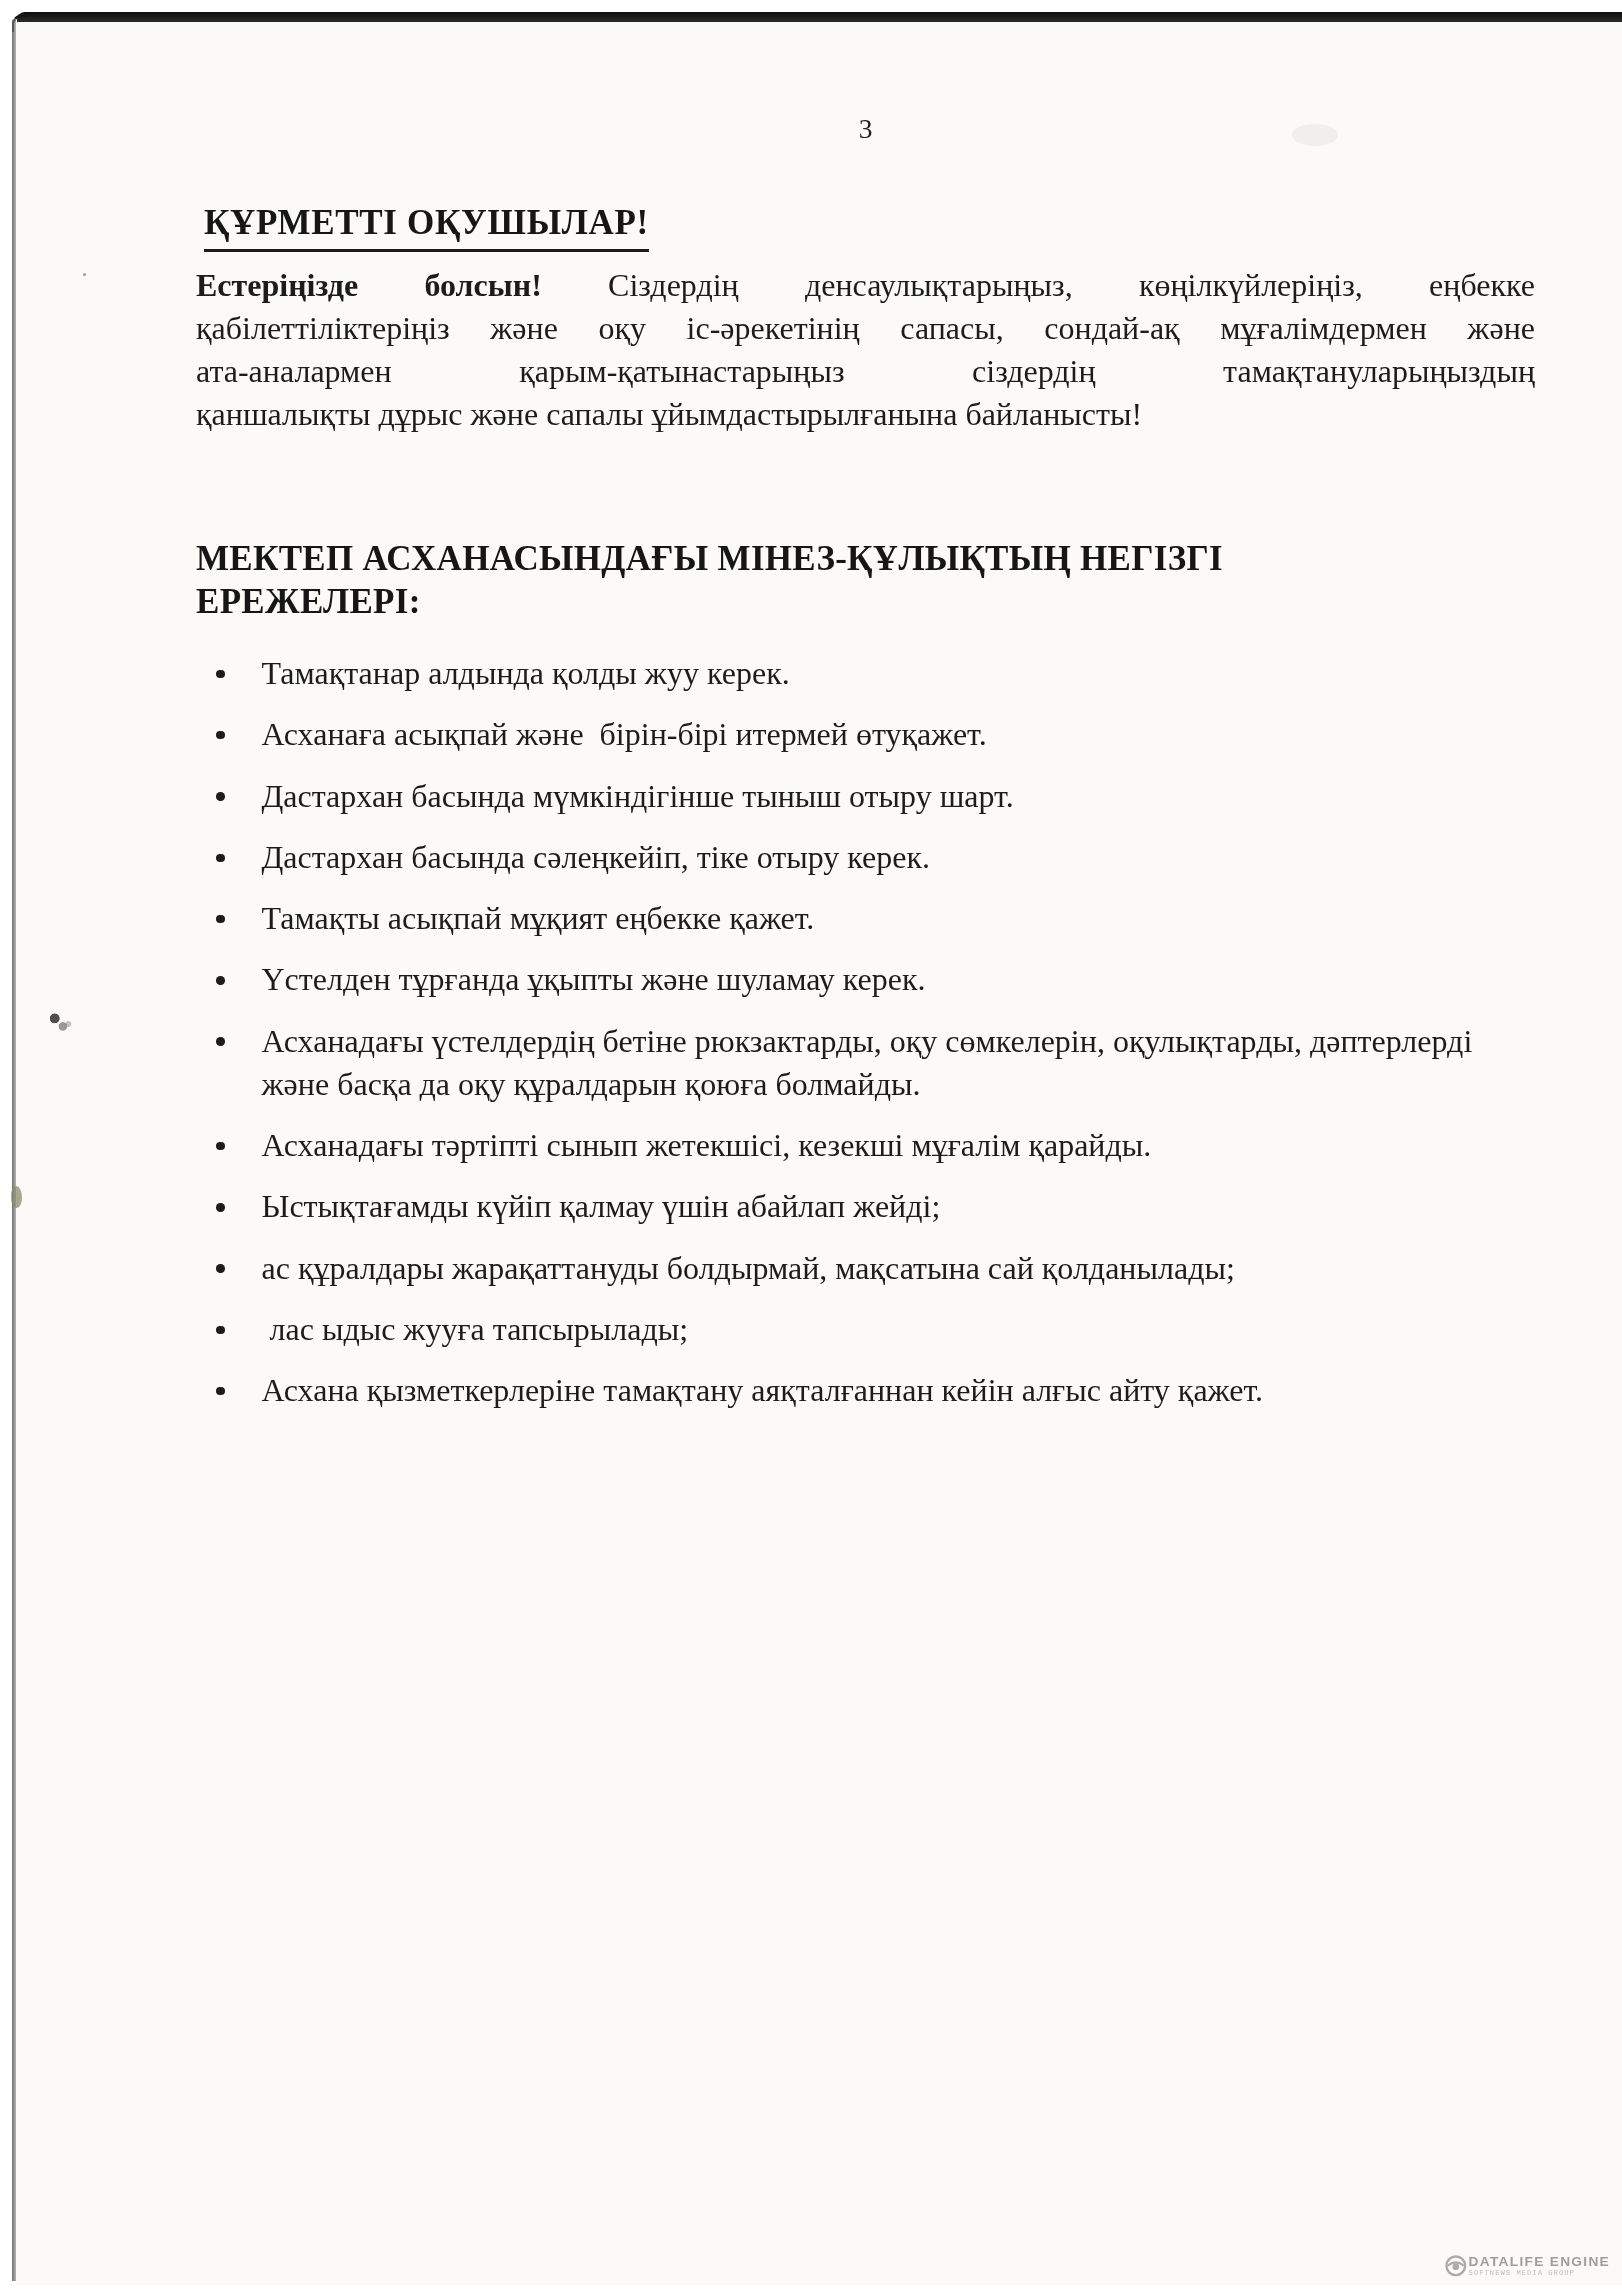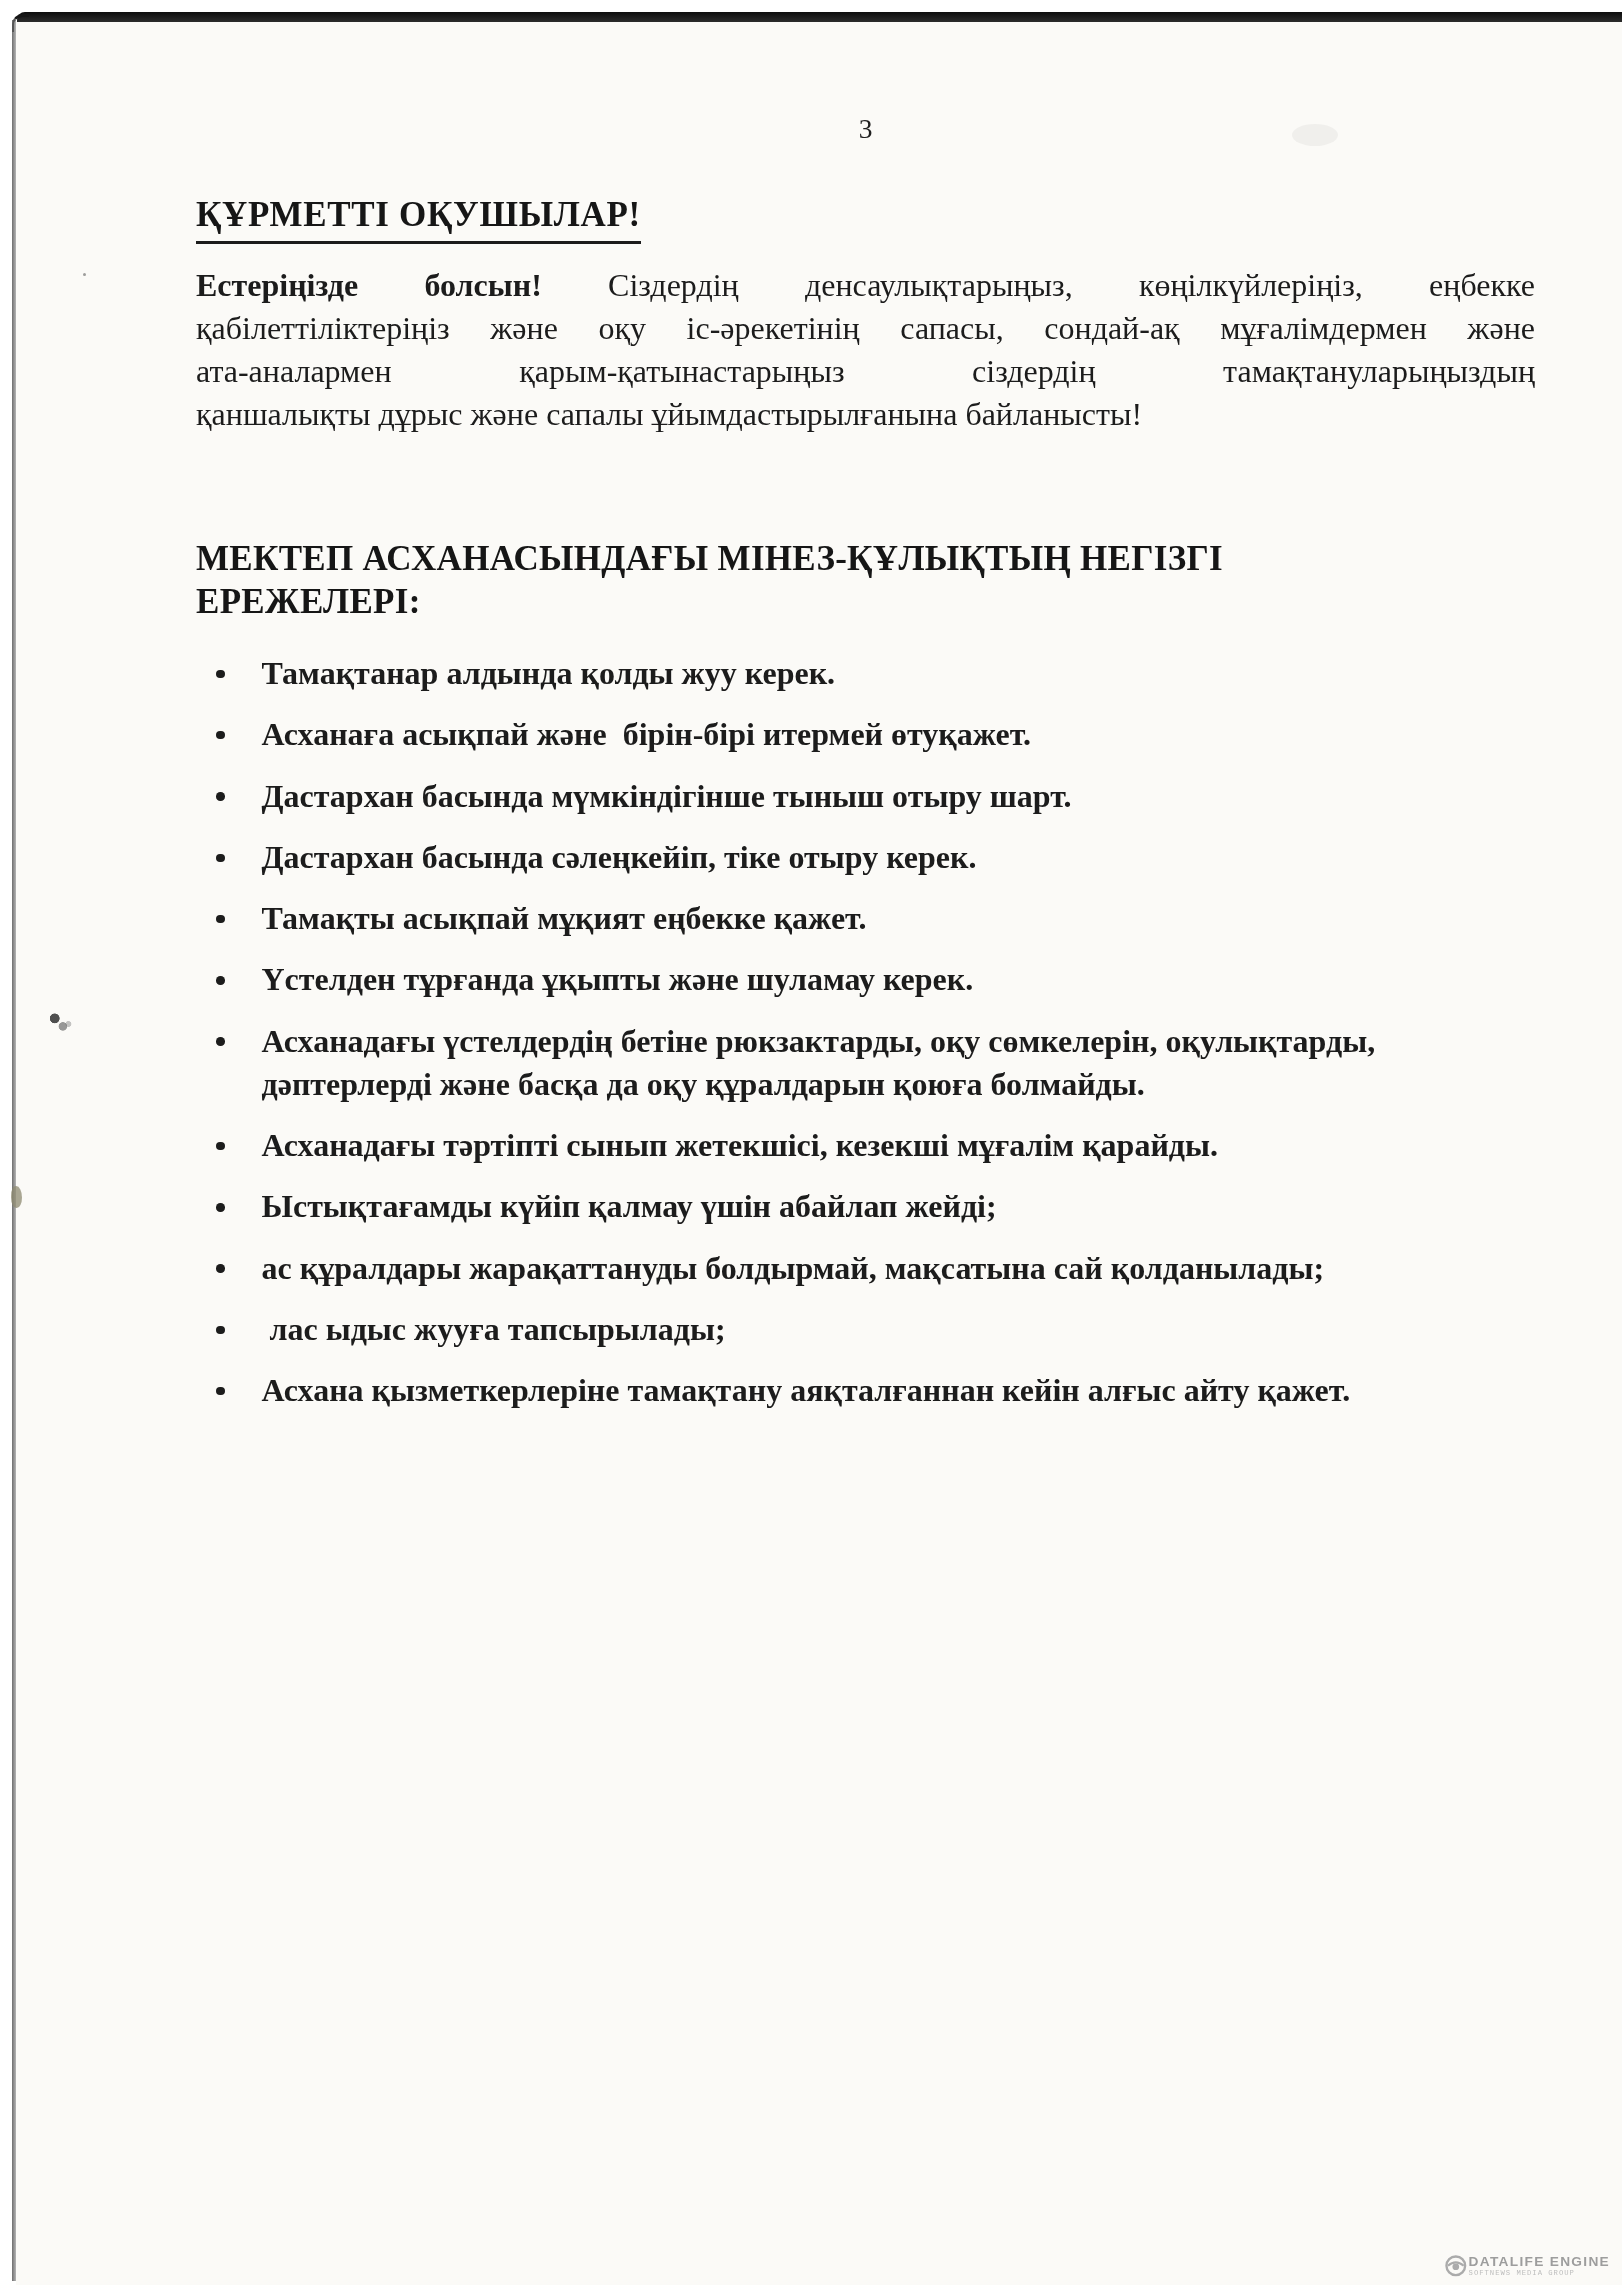--- a/index.html
+++ b/index.html
@@ -120,21 +120,20 @@
     position: absolute;
     left: 216px;
     top: 652px;
     width: 1323px;
     margin: 0;
     padding: 0;
     list-style: none;
     font-size: 32px;
     line-height: 43px;
     color: #1c1c1c;
-    font-weight: bold;
   }
   .rules-list li {
     display: flex;
     align-items: flex-start;
     margin-bottom: 18.3px;
   }
   .li-dot {
     flex: 0 0 auto;
     width: 8.5px;
     height: 8.5px;
@@ -221,21 +220,21 @@
 
 <div class="stage">
 
   <div class="paper"></div>
   <div class="top-edge"></div>
   <div class="left-edge"></div>
   <div class="corner-curve"></div>
 
   <div class="page-number">3</div>
 
-  <h1 class="doc-title" style="margin:0;">
+  <h1 class="doc-title" style="margin:8px;">
     <span class="underline">ҚҰРМЕТТІ ОҚУШЫЛАР!</span>
   </h1>
 
   <div class="intro">
     <div class="jline"><span class="lead">Естеріңізде болсын!</span><span> Сіздердің денсаулықтарыңыз, көңілкүйлеріңіз, еңбекке</span></div>
     <div class="jline">қабілеттіліктеріңіз және оқу іс-әрекетінің сапасы, сондай-ақ мұғалімдермен және</div>
     <div class="jline">ата-аналармен қарым-қатынастарыңыз сіздердің тамақтануларыңыздың</div>
     <div class="jline last">қаншалықты дұрыс және сапалы ұйымдастырылғанына байланысты!</div>
   </div>
 

